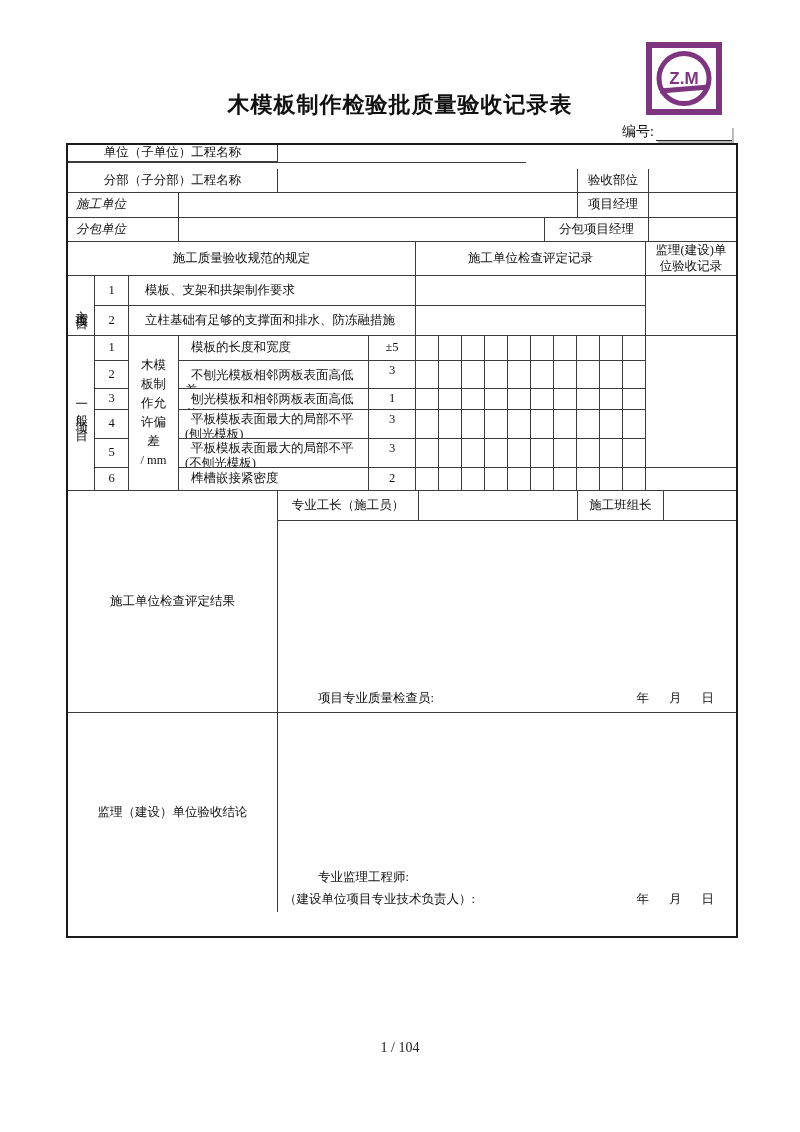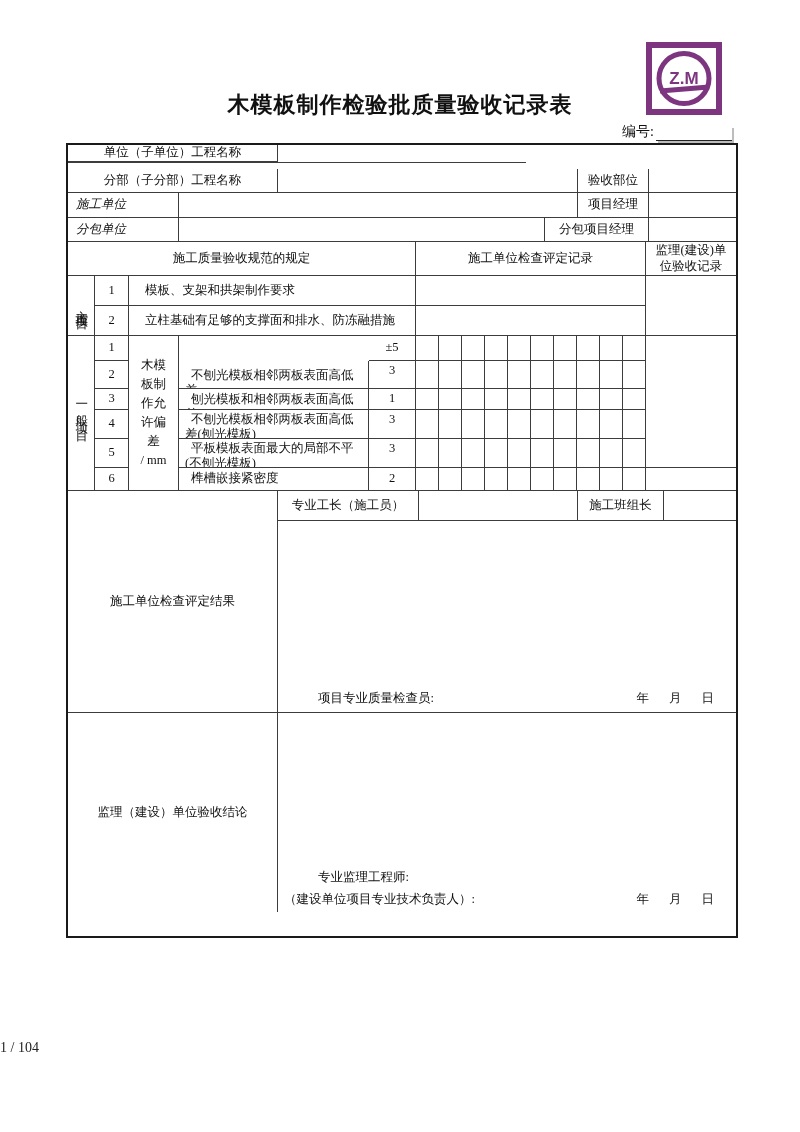--- a/index.html
+++ b/index.html
@@ -49,21 +49,21 @@
   .tick { flex:1 1 0; border-right:1px solid #3c3c3c; }
 
   .relcell { position:relative; display:block;text-align:center; }
   .bottom-line { position:absolute; left:0; right:0; bottom:5px;
                  display:flex; justify-content:space-between; align-items:flex-end;
                  padding:0 22px 0 40px; }
   .bottom-line.low { bottom:4px; padding-left:6px; }
   .mid-line { position:absolute; left:40px; bottom:26px; }
   .date { display:flex; gap:20px; white-space:nowrap; }
 
-  .footer { position:absolute; left:0; top:1040px; width:100%; 
+  .footer { position:absolute; left:0; top:1040px; width:100%; text-align:center;
             font-size:14px; color:#222; }
 </style>
 </head>
 <body>
 
 <div class="logo">
   <svg width="76" height="74" viewBox="0 0 76 74">
     <rect x="3" y="3" width="70" height="67" fill="none" stroke="#7d3580" stroke-width="6"></rect>
     <circle cx="38" cy="36.5" r="25" fill="none" stroke="#7d3580" stroke-width="5"></circle>
     <line x1="14" y1="49" x2="63" y2="45" stroke="#7d3580" stroke-width="5"></line>
@@ -122,20 +122,21 @@
   <div id="band-d">
     <div class="c vert wide" style="grid-column:1; grid-row:1/7">一般项目</div>
     <div class="c" style="grid-column:3; grid-row:1/7">
       <div class="tol">
         <div>木模板制作允许偏差</div>
         <div>/ mm</div>
       </div>
     </div>
 
     <div class="c" style="grid-column:2; grid-row:1">1</div>
+    <div class="c desc" style="grid-column:4; grid-row:1; padding-top:4px">模板的长度和宽度</div>
     <div class="c" style="grid-column:5; grid-row:1">±5</div>
     <div class="c ticks" style="grid-column:6; grid-row:1">
         <div class="tick"></div>
         <div class="tick"></div>
         <div class="tick"></div>
         <div class="tick"></div>
         <div class="tick"></div>
         <div class="tick"></div>
         <div class="tick"></div>
         <div class="tick"></div>
@@ -169,21 +170,21 @@
         <div class="tick"></div>
         <div class="tick"></div>
         <div class="tick"></div>
         <div class="tick"></div>
         <div class="tick"></div>
         <div class="tick"></div>
         <div class="tick"></div>
       </div>
 
     <div class="c" style="grid-column:2; grid-row:4">4</div>
-    <div class="c desc desc2" style="grid-column:4; grid-row:4">不刨光模板相邻两板表面高低差(刨光模板)</div>
+    <div class="c desc desc2" style="grid-column:4; grid-row:4">平板模板表面最大的局部不平(刨光模板)</div>
     <div class="c" style="grid-column:5; grid-row:4; align-items:flex-start; padding-top:2px">3</div>
     <div class="c ticks" style="grid-column:6; grid-row:4">
         <div class="tick"></div>
         <div class="tick"></div>
         <div class="tick"></div>
         <div class="tick"></div>
         <div class="tick"></div>
         <div class="tick"></div>
         <div class="tick"></div>
         <div class="tick"></div>

